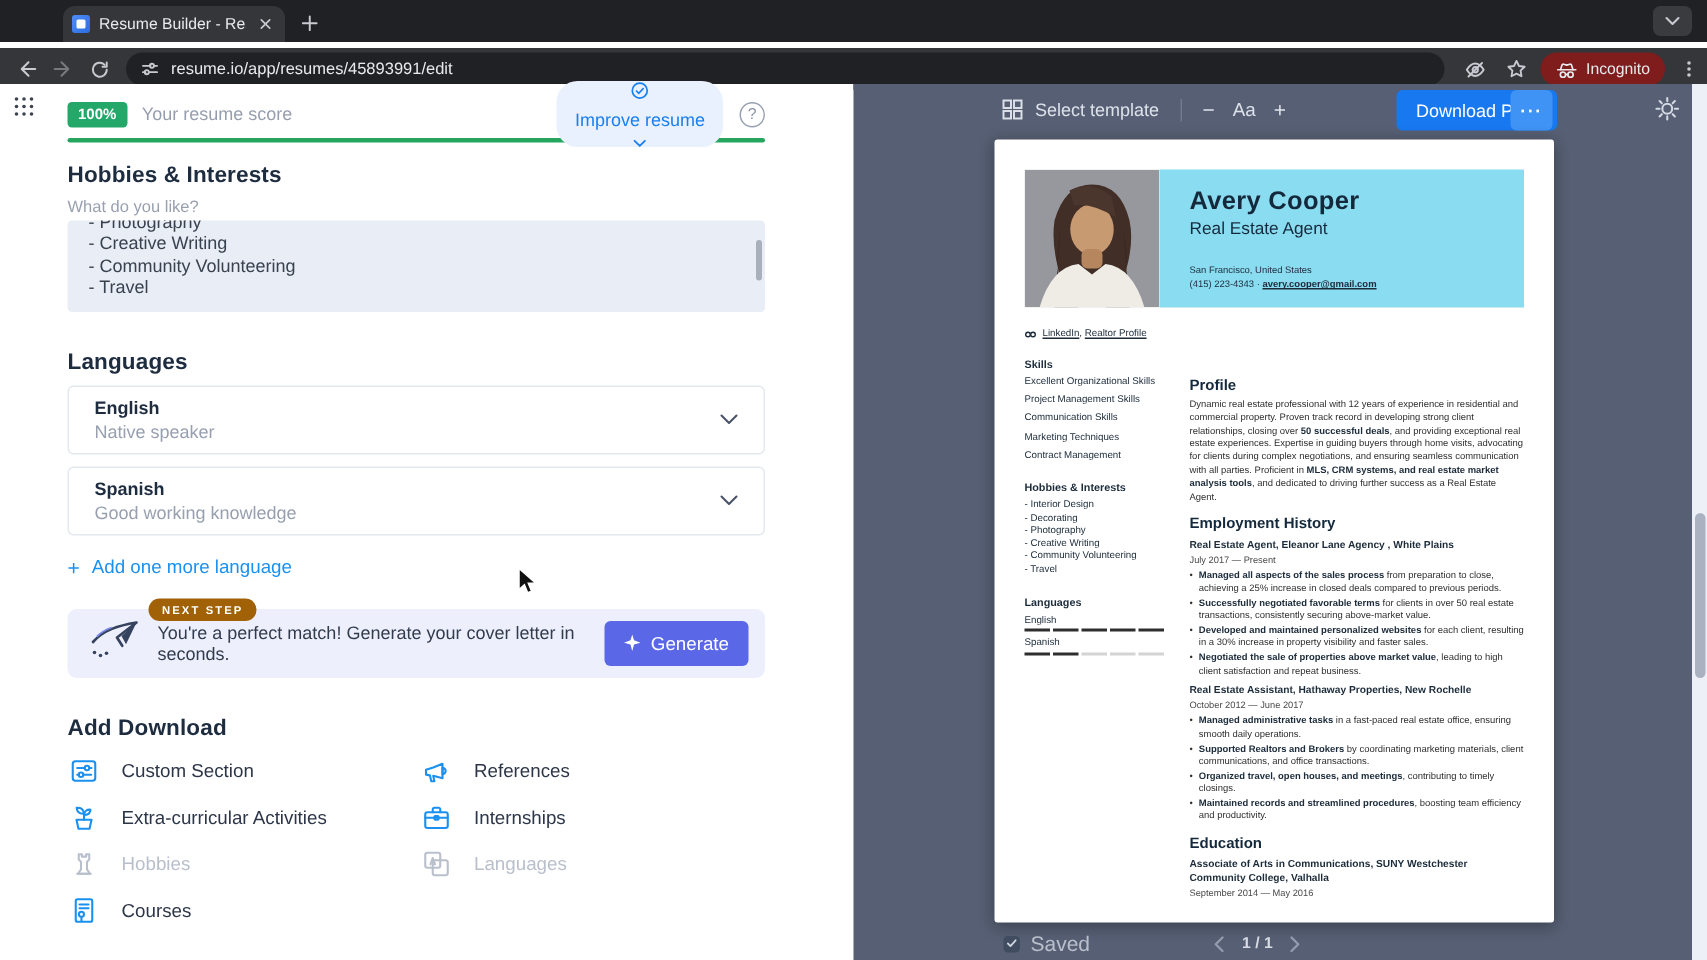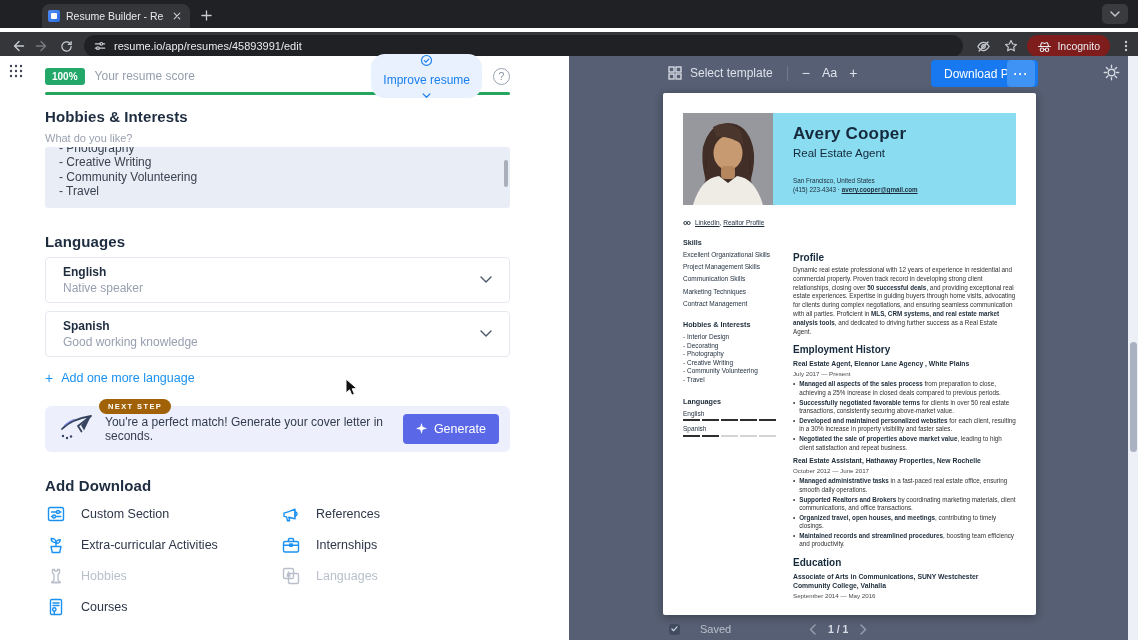--- a/index.html
+++ b/index.html
@@ -74,21 +74,21 @@
   .tb-div { margin-left:14px; width:1px; height:15px; background:#717a8d; }
   .tb-zoom-out { margin-left:14px; font-size:14px; }
   .tb-font { margin-left:12px; font-size:12.5px; }
   .tb-zoom-in { margin-left:12px; font-size:14px; }
   .download-btn { position:absolute; left:362px; top:4px; height:27px; background:#1878f0; border-radius:4px; color:#fff; font-size:12px; font-weight:500; display:flex; align-items:center; padding:0 13px; }
   .more-btn { position:absolute; left:438px; top:4px; width:28px; height:27px; background:#3f93f4; border-radius:4px; color:#fff; font-size:12px; font-weight:bold; display:flex; align-items:center; justify-content:center; letter-spacing:1px; }
   .gear-btn { position:absolute; left:534px; top:8px; }
   .pv-statusbar { position:absolute; left:0; top:562px; width:559px; height:22px; display:flex; align-items:center; }
   .saved { margin-left:100px; display:flex; align-items:center; gap:7px; }
   .saved-box { width:11px; height:11px; background:#414c61; border-radius:3px; display:flex; align-items:center; justify-content:center; }
-  .saved-label { font-size:11px; color:#b9c0cc;margin-left:13px; }
+  .saved-label { font-size:14px; color:#b9c0cc; }
   .pager { position:absolute; left:240px; top:0; height:22px; display:flex; align-items:center; gap:12px;font-weight:bold; }
   .pager-label { font-size:10.5px; color:#d8dce5; }
 
   
   .page { position:absolute; left:94px; top:37px; width:373px; height:522px; background:#fff; border-radius:2px; box-shadow:0 2px 10px rgba(0,0,0,.32); color:#1c2b3a; }
   .photo { position:absolute; left:20px; top:20px; width:90px; height:92px; overflow:hidden; }
   .rheader { position:absolute; left:110px; top:20px; width:243px; height:92px; background:#8adcf0; padding:11px 0 0 20px; }
   .rname { font-size:17px; font-weight:bold; color:#15293c; letter-spacing:.2px; }
   .rrole { font-size:11.5px; color:#15293c; margin-top:3px; }
   .rcontact { position:absolute; left:20px; bottom:11px; font-size:6.3px; line-height:9px; color:#1c2b3a; }

